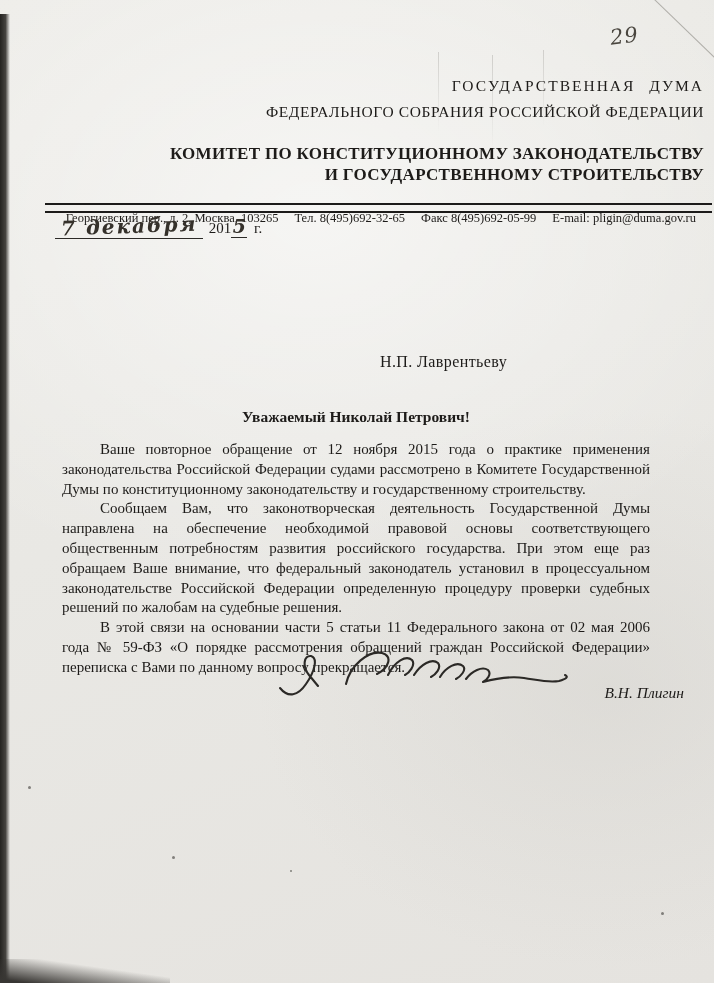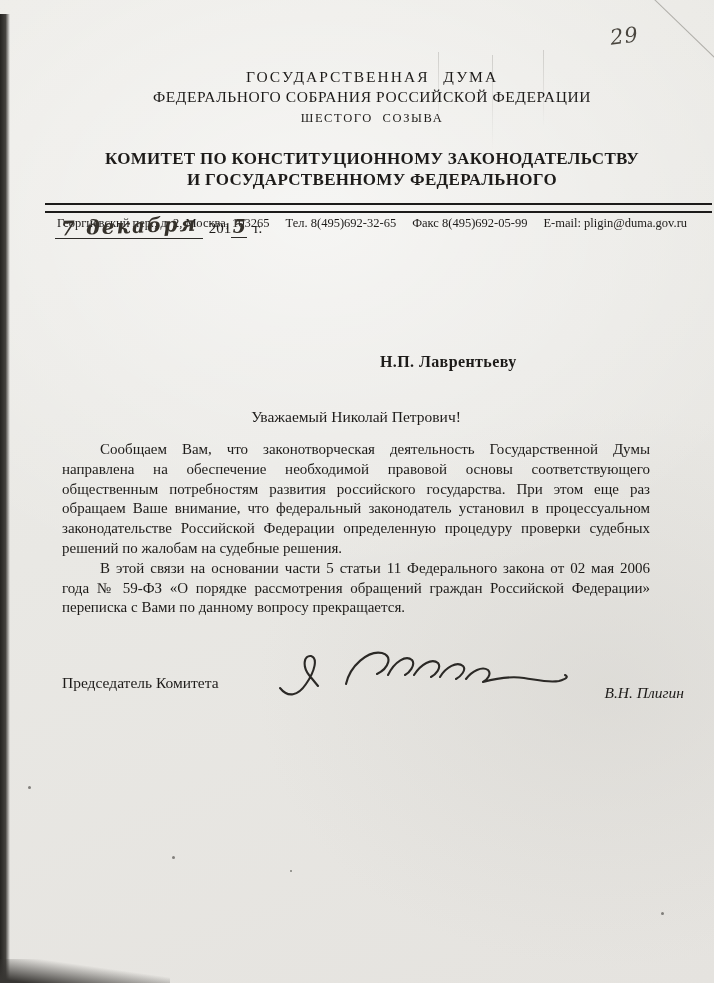--- a/index.html
+++ b/index.html
@@ -19,23 +19,23 @@
   .edge-bottom{position:absolute;left:0;bottom:0;width:170px;height:24px;
     background:linear-gradient(to top right,#383633 8%,rgba(56,54,51,0) 62%);}
   .fold-line{position:absolute;right:-26px;top:14px;width:140px;height:1px;
     background:rgba(128,125,118,.55);transform:rotate(44deg);}
   .streak{position:absolute;width:1px;background:linear-gradient(to bottom,rgba(95,92,86,.22),rgba(95,92,86,0));}
   .speck{position:absolute;width:3px;height:3px;border-radius:50%;background:rgba(45,43,40,.55);}
   
   .pageno{position:absolute;left:610px;top:24px;font-family:"DejaVu Serif",serif;
     font-style:italic;font-size:21px;color:#4a463f;transform:rotate(-7deg);letter-spacing:1px;}
   
-  .letterhead{position:absolute;left:40px;right:10px;top:68px;text-align:center;}
+  .letterhead{position:absolute;left:40px;right:10px;top:77px;text-align:right;}
   .org1{font-size:15.5px;letter-spacing:2px;word-spacing:8px;}
-  .org2{font-size:15.5px;letter-spacing:.6px;margin-top:2px;}
+  .org2{font-size:15.5px;letter-spacing:.6px;margin-top:8px;}
   .org3{font-size:12.5px;letter-spacing:1.6px;word-spacing:5px;margin-top:5px;}
   .committee{margin-top:22px;font-weight:bold;font-size:17px;line-height:21px;letter-spacing:.3px;}
   .contact{margin-top:26px;font-size:12.5px;white-space:nowrap;}
   .contact span{margin:0 8px;}
   .rule{position:absolute;left:45px;right:2px;top:203px;height:6px;
     border-top:2px solid #1c1b1a;border-bottom:2px solid #1c1b1a;}
   
   .refrow{position:absolute;left:45px;right:4px;top:214px;height:34px;font-size:15px;}
   .uline{display:inline-block;border-bottom:1.5px solid #2c2a27;text-align:center;vertical-align:baseline;}
   .hand{font-family:"DejaVu Serif",serif;font-style:italic;font-weight:600;color:#35312b;}
@@ -45,22 +45,22 @@
   .num-group{position:absolute;left:433px;top:0;}
   .hand-num{font-size:18px;letter-spacing:1px;display:inline-block;transform:rotate(-1deg);}
   
   .sticker{position:absolute;left:344px;top:284px;width:342px;height:61px;border-radius:2px;
     background:linear-gradient(180deg,#f0efeb 0%,#eae9e5 60%,#e7e5e1 100%);
     border-left:1px solid rgba(125,122,115,.35);
     border-bottom:2px solid #78766f;
     box-shadow:0 2px 2px rgba(60,58,54,.25);}
   .monogram{position:absolute;left:8px;top:6px;}
   
-  .recipient{position:absolute;left:380px;top:353px;font-weight:bold;font-size:16px;letter-spacing:.4px;text-align:center;}
-  .salutation{position:absolute;left:62px;width:588px;top:408px;text-align:center;font-weight:normal;font-size:15.5px;}
+  .recipient{position:absolute;left:380px;top:353px;font-weight:normal;font-size:16px;letter-spacing:.4px;text-align:center;}
+  .salutation{position:absolute;left:62px;width:588px;top:408px;text-align:center;font-weight:bold;font-size:15.5px;}
   .body-text{position:absolute;left:62px;width:588px;top:440px;text-align:justify;
     font-size:15px;line-height:19.8px;}
   .body-text p{margin:0;text-indent:38px;}
   
   .sigrow{position:absolute;left:62px;right:30px;top:668px;height:30px;font-size:15.5px;}
   .sig-title{position:absolute;left:0;top:6px;}
   .sig-name{position:absolute;right:0;top:16px;font-style:italic;}
   .sig-scribble{position:absolute;left:212px;top:-24px;}
 </style>
 </head>
@@ -77,24 +77,23 @@
   <div class="speck" style="left:28px;top:786px;"></div>
   <div class="speck" style="left:172px;top:856px;"></div>
   <div class="speck" style="left:661px;top:912px;"></div>
   <div class="speck" style="left:290px;top:870px;width:2px;height:2px;"></div>
 
   <div class="pageno">29</div>
 
   <div class="letterhead">
     <div class="org1">ГОСУДАРСТВЕННАЯ  ДУМА</div>
     <div class="org2">ФЕДЕРАЛЬНОГО СОБРАНИЯ РОССИЙСКОЙ ФЕДЕРАЦИИ</div>
-    <div class="org3">ШЕСТОГО  СОЗЫВА</div>
     <div class="committee">
       <div>КОМИТЕТ ПО КОНСТИТУЦИОННОМУ ЗАКОНОДАТЕЛЬСТВУ</div>
-      <div>И ГОСУДАРСТВЕННОМУ ФЕДЕРАЛЬНОГО</div>
+      <div>И ГОСУДАРСТВЕННОМУ СТРОИТЕЛЬСТВУ</div>
     </div>
     <div class="contact">
       <span>Георгиевский пер., д. 2, Москва, 103265</span><span>Тел. 8(495)692-32-65</span><span>Факс 8(495)692-05-99</span><span>E-mail: pligin@duma.gov.ru</span>
     </div>
   </div>
 
   <div class="rule"></div>
 
   <div class="refrow">
     <div class="date-group">
@@ -103,26 +102,26 @@
       <span style="margin-left:3px;">г.</span>
     </div>
   </div>
 
 
   <div class="recipient">Н.П. Лаврентьеву</div>
 
   <div class="salutation">Уважаемый Николай Петрович!</div>
 
   <div class="body-text">
+    <p>Ваше повторное обращение от 12 ноября 2015 года о практике применения законодательства Российской Федерации судами рассмотрено в Комитете Государственной Думы по конституционному законодательству и государственному строительству.</p>
     <p>Сообщаем Вам, что законотворческая деятельность Государственной Думы направлена на обеспечение необходимой правовой основы соответствующего общественным потребностям развития российского государства. При этом еще раз обращаем Ваше внимание, что федеральный законодатель установил в процессуальном законодательстве Российской Федерации определенную процедуру проверки судебных решений по жалобам на судебные решения.</p>
     <p>В этой связи на основании части 5 статьи 11 Федерального закона от 02 мая 2006 года № 59-ФЗ «О порядке рассмотрения обращений граждан Российской Федерации» переписка с Вами по данному вопросу прекращается.</p>
   </div>
 
   <div class="sigrow">
-    <span class="sig-title">Председатель Комитета</span>
     <svg class="sig-scribble" width="300" height="62" viewBox="0 0 300 62">
       <path d="M6,44 C14,54 24,52 32,40 C41,27 44,14 37,12 C30,11 28,22 35,31 L44,42
                M72,40 C76,22 94,6 108,9 C119,12 115,24 103,30
                M114,31 C121,17 132,11 138,16 C142,21 135,29 131,31
                M140,31 C147,20 158,14 164,19 C168,24 161,31 157,33
                M166,33 C172,23 183,17 189,22 C193,26 186,33 182,35
                M192,35 C198,27 208,22 214,26 C218,30 213,36 209,38
                C220,35 236,32 250,34 C264,36 274,39 285,37 C292,35 295,33 291,31" fill="none" stroke="#2b2926" stroke-width="2.1" stroke-linecap="round" stroke-linejoin="round"></path>
     </svg>
     <span class="sig-name">В.Н. Плигин</span>

